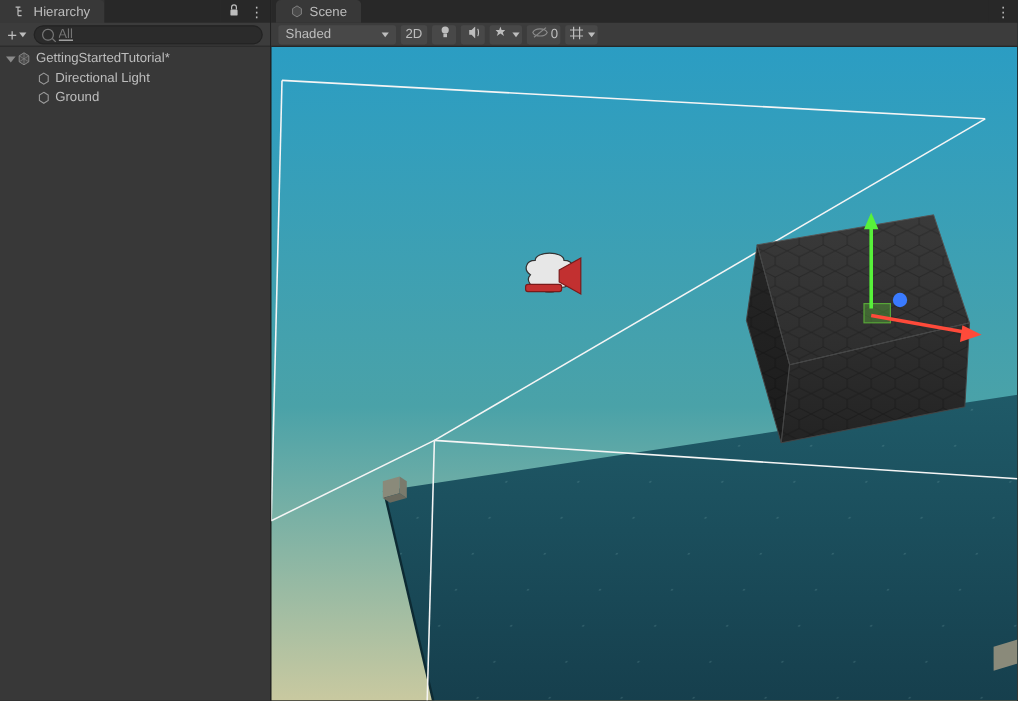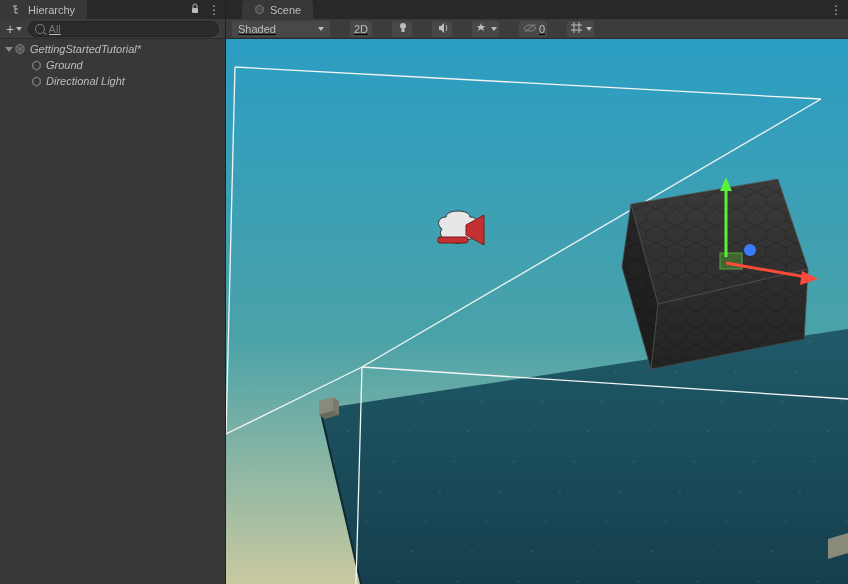--- a/index.html
+++ b/index.html
@@ -2,46 +2,46 @@
 <html><head>
 <meta charset="utf-8">
 <style>
   * { margin: 0; padding: 0; box-sizing: border-box; font-family: "Segoe UI", Arial, sans-serif; }
   body { width: 848px; height: 584px; background: #333; overflow: hidden; display: flex; }
   
   
   .hierarchy { width: 226px; height: 100%; background: #383838; border-right: 1px solid #222; display: flex; flex-direction: column; }
   .panel-tabbar { height: 19px; background: #333; display: flex; align-items: stretch; }
   .panel-tab { background: #383838; padding: 0 12px; display: flex; align-items: center; font-size: 11px; color: #bdbdbd; border-top-right-radius: 4px; gap: 5px; cursor: default; }
-  .panel-tab.scene { border-top-right-radius: 4px; border-top-left-radius: 4px; margin-left: 16px; }
+  .panel-tab.scene { border-top-right-radius: 4px; border-top-left-radius: 4px; margin-left: 4px; }
   .tab-spacer { flex: 1; background: #282828; }
   .tabbar-icons { display: flex; align-items: center; gap: 8px; padding: 0 6px; color: #bdbdbd; font-size: 12px; background: #282828; }
 
   .hierarchy-toolbar { height: 20px; background: #3c3c3c; display: flex; align-items: center; padding: 0 6px; gap: 6px; border-bottom: 1px solid #2a2a2a; }
   .plus { color: #bdbdbd; font-size: 14px; line-height: 1; display:flex; align-items:center; }
   .dropdown-caret { width:0;height:0;border-left:3px solid transparent;border-right:3px solid transparent;border-top:4px solid #bdbdbd; margin-left:2px; }
   .search { flex: 1; height: 16px; background: #2b2b2b; border: 1px solid #222; border-radius: 8px; display: flex; align-items: center; padding: 0 6px; gap: 4px; }
   .search-icon { width: 10px; height: 10px; border: 1px solid #777; border-radius: 50%; position: relative; }
   .search-icon::after { content: ""; position: absolute; width: 4px; height: 1px; background: #777; bottom: -1px; right: -3px; transform: rotate(45deg); }
   .search input { background: none; border: none; outline: none; color: #bdbdbd; font-size: 11px; width: 100%; text-decoration: underline; }
 
   .tree { flex: 1; padding-top: 2px; overflow: hidden; }
   .row { height: 16px; display: flex; align-items: center; font-size: 11px; color: #bdbdbd; padding-right: 6px; cursor: default; }
   .row.selected { background: #4a4a4a; }
   .indent { display:inline-block; }
   .toggle { width: 10px; height: 10px; display: inline-flex; align-items: center; justify-content: center; }
   .arrow-down { width:0;height:0;border-left:4px solid transparent;border-right:4px solid transparent;border-top:5px solid #8a8a8a; }
   .go-icon { width: 12px; height: 12px; margin-right: 4px; display: inline-flex; align-items: center; justify-content: center; }
-  .row .label { flex: 1; overflow: hidden; text-overflow: ellipsis; white-space: nowrap; font-style: italic; }
+  .row .label { flex: 1; overflow: hidden; text-overflow: ellipsis; white-space: nowrap; }
   .marker { width: 12px; height: 10px; }
   .marker svg { display:block; }
 
   
   .scene-panel { flex: 1; height: 100%; background: #383838; display: flex; flex-direction: column; }
-  .scene-toolbar { height: 20px; background: #3c3c3c; display: flex; align-items: center; padding: 0 6px; gap: 20px; border-bottom: 1px solid #2a2a2a; text-decoration: underline; }
+  .scene-toolbar { height: 20px; background: #3c3c3c; display: flex; align-items: center; padding: 0 6px; gap: 4px; border-bottom: 1px solid #2a2a2a; }
   .shaded { height: 16px; background: #484848; border-radius: 2px; display: flex; align-items: center; padding: 0 6px; gap: 40px; font-size: 11px; color: #bdbdbd; }
   .tbtn { height: 16px; min-width: 20px; padding: 0 4px; background: #484848; border-radius: 2px; display: flex; align-items: center; justify-content: center; color: #bdbdbd; font-size: 11px; }
   .tbtn.split { padding-right: 2px; gap: 2px; }
   .scene-view { flex: 1; position: relative; overflow: hidden; background: #111; }
 </style>
 </head>
 <body>
 
 <div class="hierarchy">
   <div class="panel-tabbar">
@@ -90,31 +90,31 @@
     </div>
 
 
     <div class="row">
       <span class="indent" style="width:30px"></span>
       <span class="go-icon">
         <svg width="11" height="11" viewBox="0 0 12 12">
             <path d="M6 1 L10 3.5 L10 8.5 L6 11 L2 8.5 L2 3.5 Z" fill="none" stroke="#9a9a9a" stroke-width="1"></path>
           </svg>
       </span>
-      <span class="label">Ground</span>
+      <span class="label">Directional Light</span>
     </div>
 
     <div class="row">
       <span class="indent" style="width:30px"></span>
       <span class="go-icon">
         <svg width="11" height="11" viewBox="0 0 12 12">
             <path d="M6 1 L10 3.5 L10 8.5 L6 11 L2 8.5 L2 3.5 Z" fill="none" stroke="#9a9a9a" stroke-width="1"></path>
           </svg>
       </span>
-      <span class="label">Directional Light</span>
+      <span class="label">Ground</span>
     </div>
 
 
 
   </div>
 </div>
 
 <div class="scene-panel">
   <div class="panel-tabbar" style="background:#282828">
     <div class="panel-tab scene">

